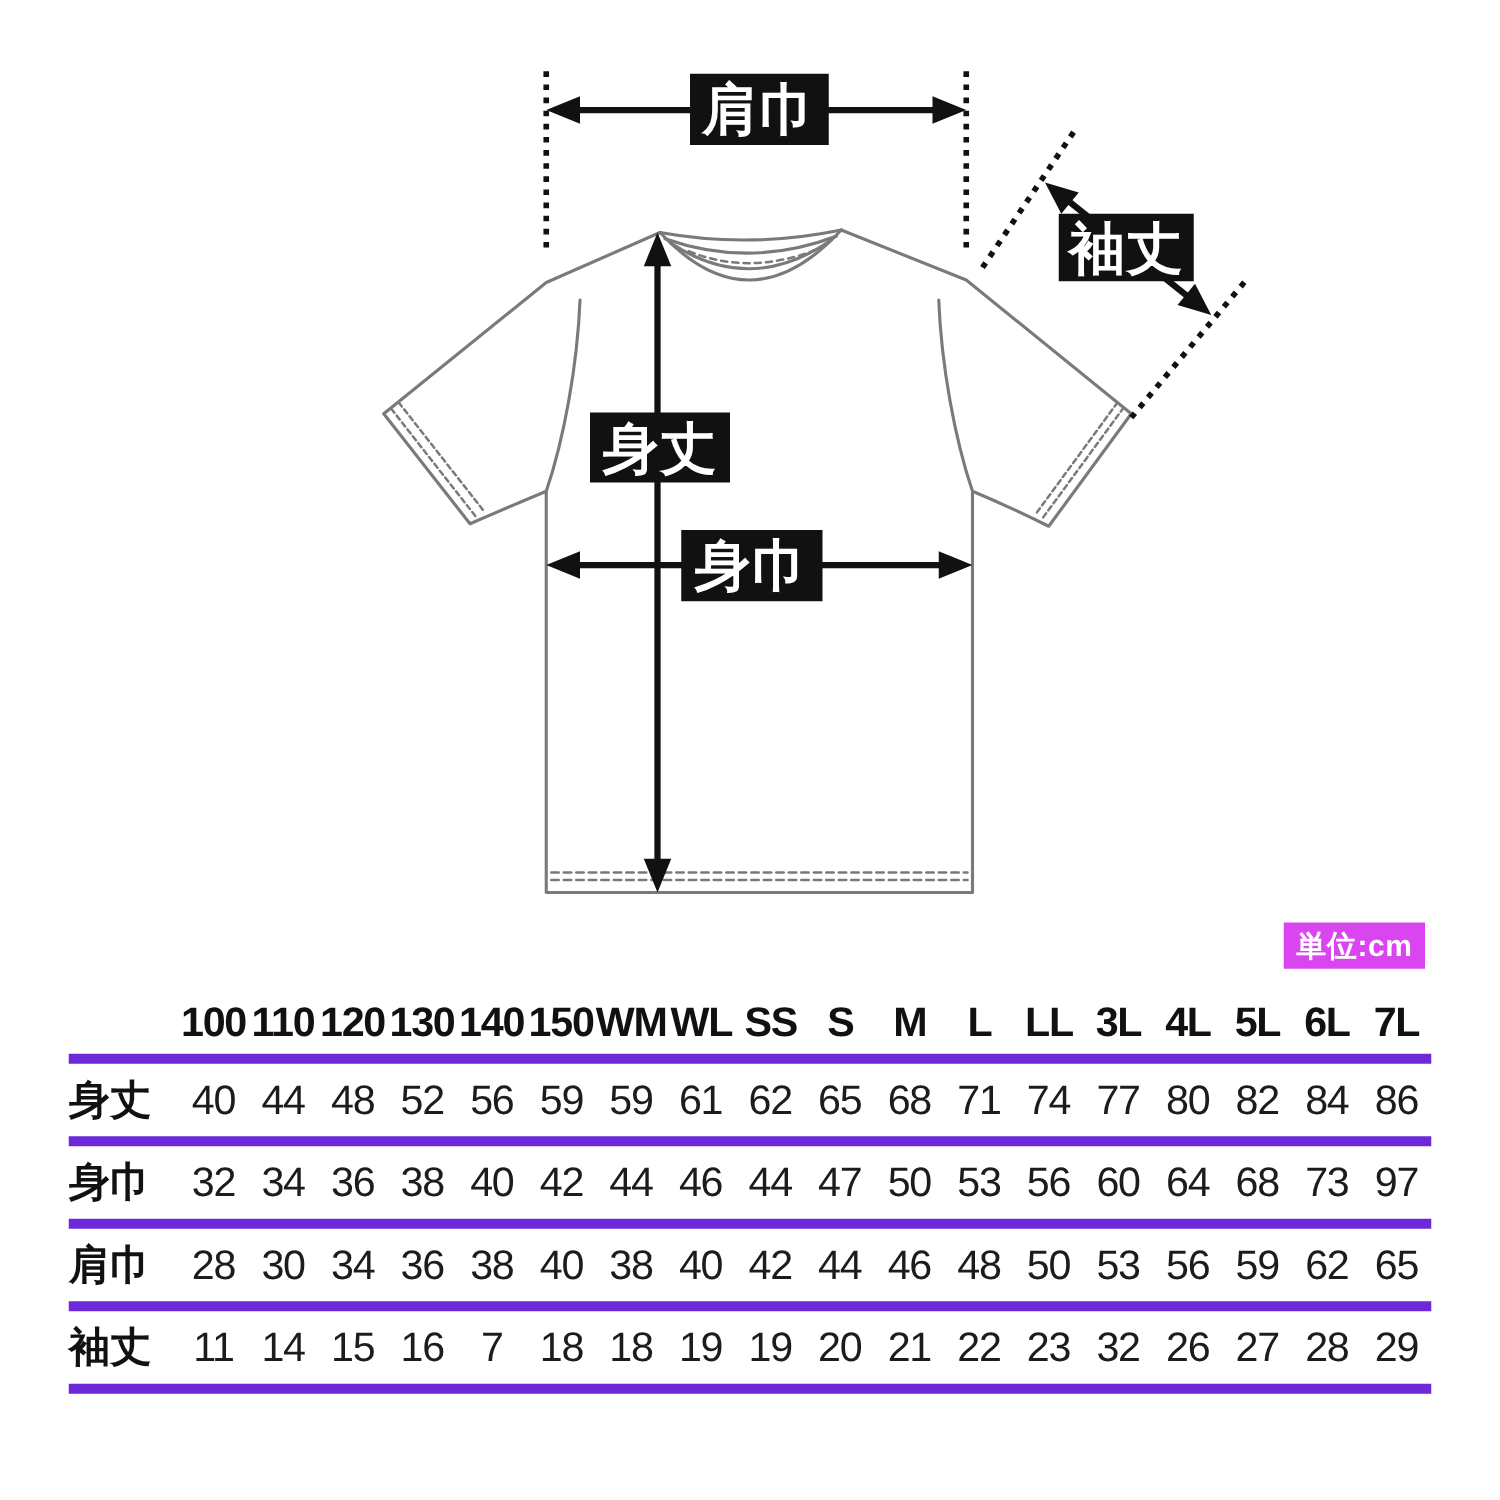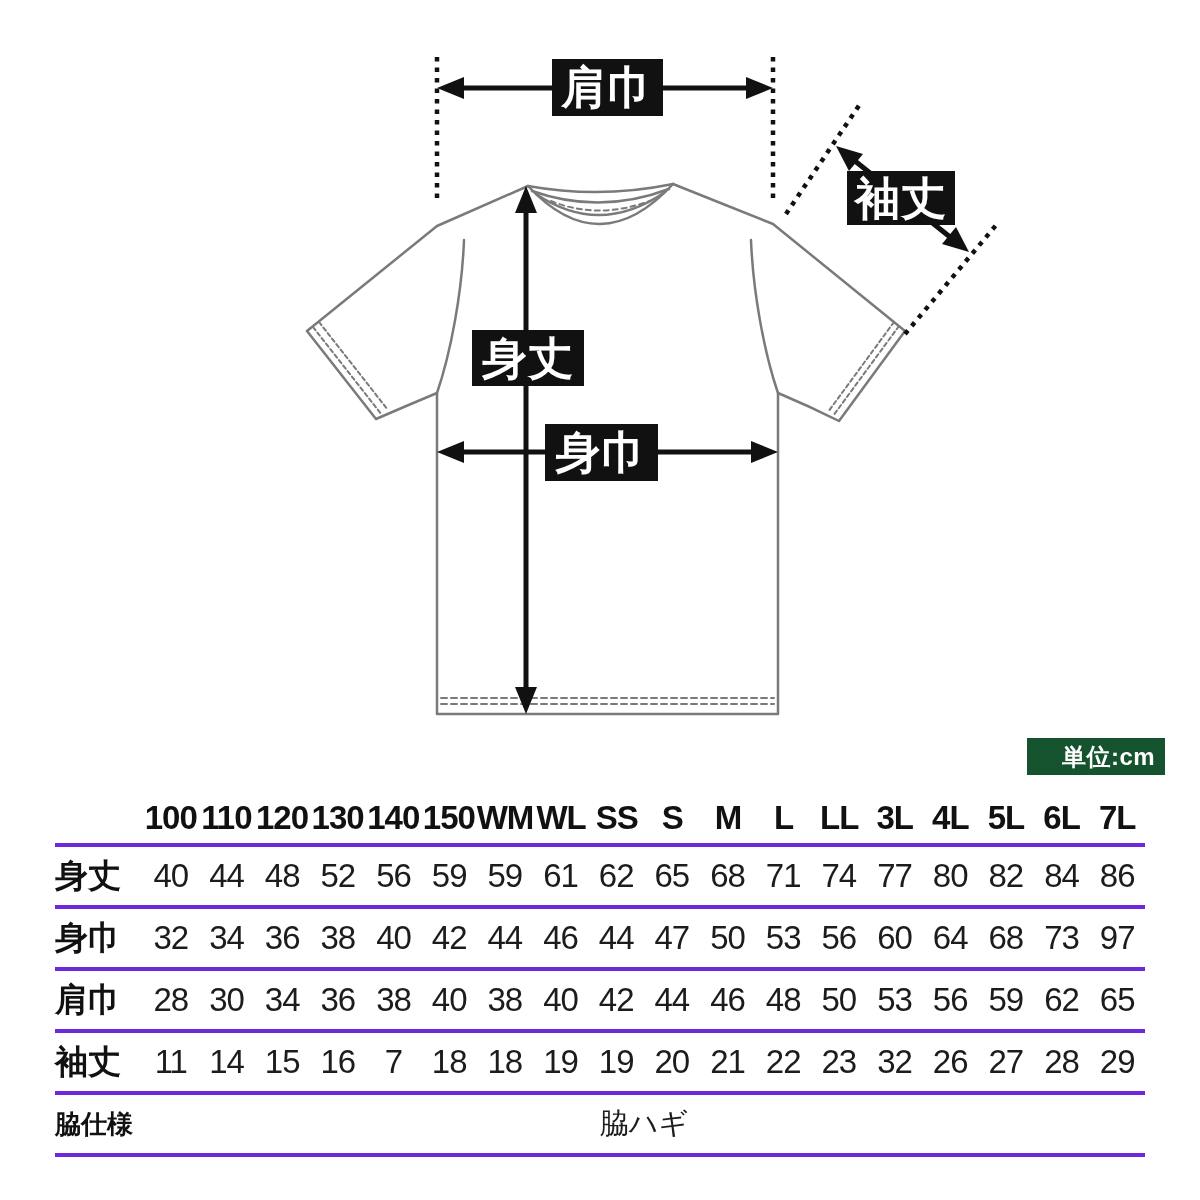--- a/index.html
+++ b/index.html
@@ -8,27 +8,27 @@
   .stage{position:absolute;inset:0;}
   svg{position:absolute;left:0;top:0;}
   
   .dim-label{
     position:absolute;background:#111111;color:#ffffff;
     display:flex;align-items:center;justify-content:center;
     font-weight:bold;font-size:45px;line-height:1;letter-spacing:1px;
   }
   .unit-badge{
     position:absolute;left:1027px;top:738px;width:113px;height:37px;
-    background:#14532d;color:#ffffff;display:flex;align-items:center;justify-content:center;
-    font-weight:bold;font-size:24px;letter-spacing:0.5px;padding-left:25px;
+    background:#d946ef;color:#ffffff;display:flex;align-items:center;justify-content:center;
+    font-weight:bold;font-size:24px;letter-spacing:0.5px;
   }
   
   .size-table{position:absolute;left:55px;top:788px;width:1090px;}
   .trow{display:grid;grid-template-columns:88px repeat(18,1fr);
-        align-items:center;height:58px;border-bottom:4px solid #6d28d9;}
+        align-items:center;height:58px;border-bottom:8px solid #6d28d9;}
   .trow.header{height:49px;align-items:end;padding-bottom:6px;}
   .trow.footer{grid-template-columns:88px 1fr;}
   .cell{text-align:center;font-size:33px;color:#1c1c1c;letter-spacing:-1px;
         white-space:nowrap;overflow:visible;}
   .cell.head{font-weight:bold;color:#111;}
   .cell.rowlabel{text-align:left;font-weight:bold;font-size:33px;color:#111;letter-spacing:0;}
   .cell.rowlabel.small{font-size:26px;}
   .cell.span{font-size:29px;letter-spacing:0;}
 </style>
 </head>
@@ -186,19 +186,15 @@
         <div class="cell">20</div>
         <div class="cell">21</div>
         <div class="cell">22</div>
         <div class="cell">23</div>
         <div class="cell">32</div>
         <div class="cell">26</div>
         <div class="cell">27</div>
         <div class="cell">28</div>
         <div class="cell">29</div>
       </div>
-      <div class="trow footer">
-        <div class="cell rowlabel small">脇仕様</div>
-        <div class="cell span">脇ハギ</div>
-      </div>
     </div>
 
 </div>
 
 </body></html>

